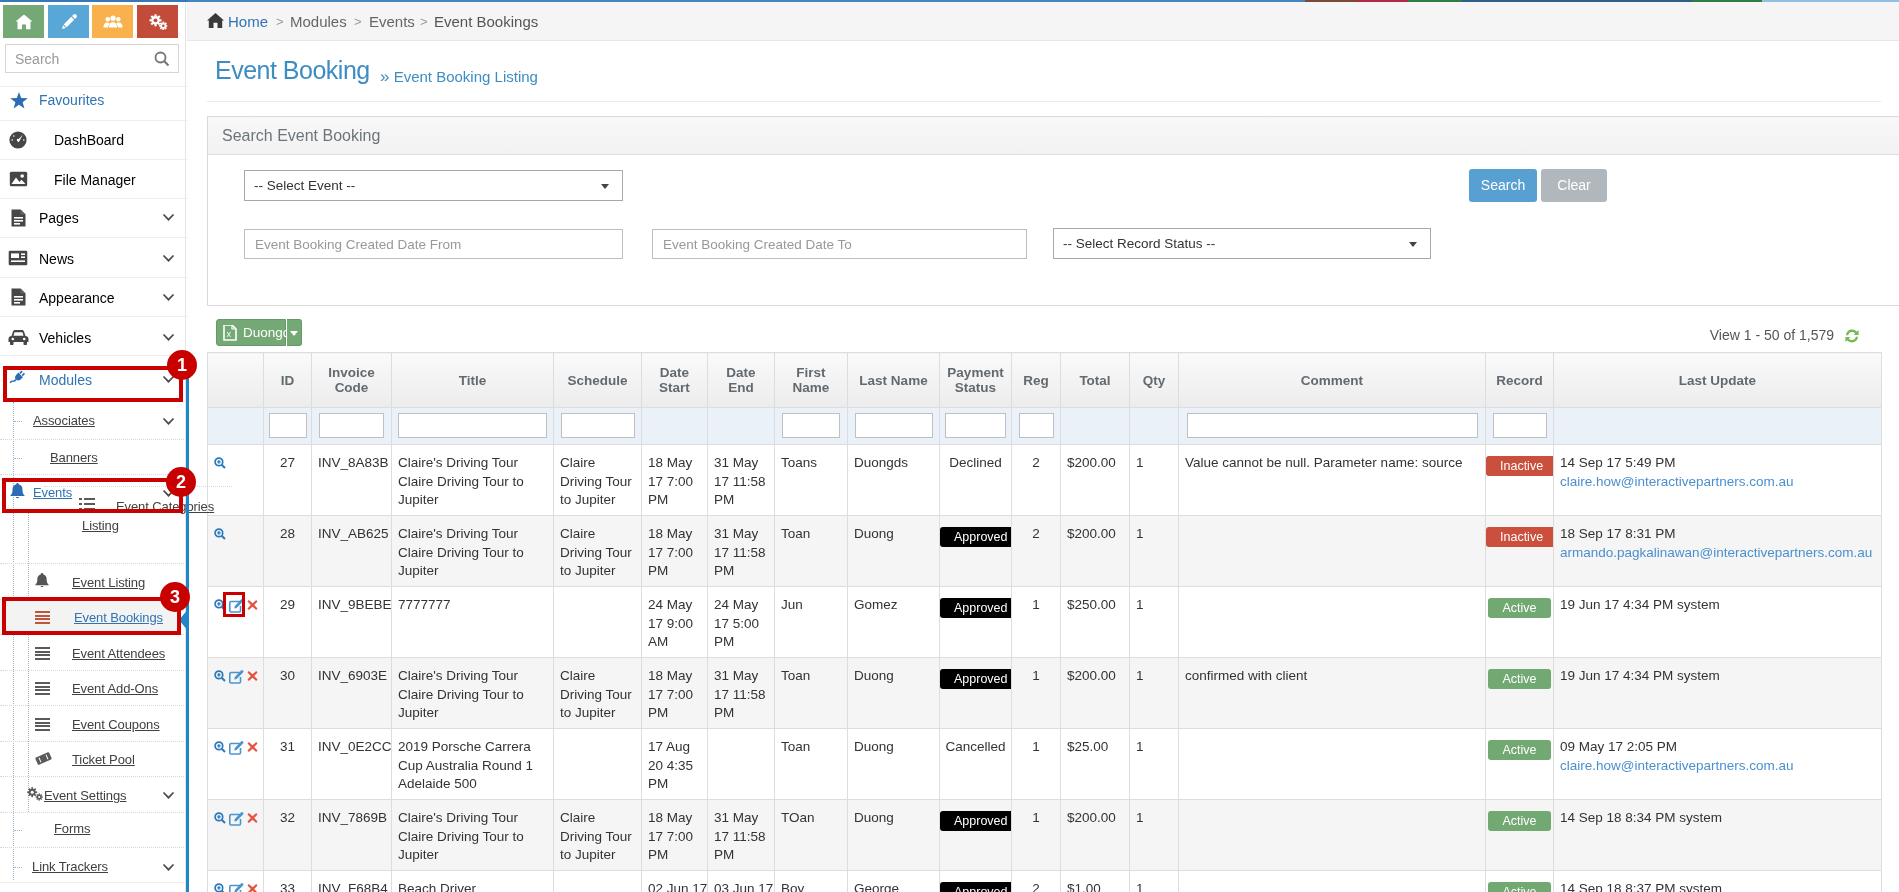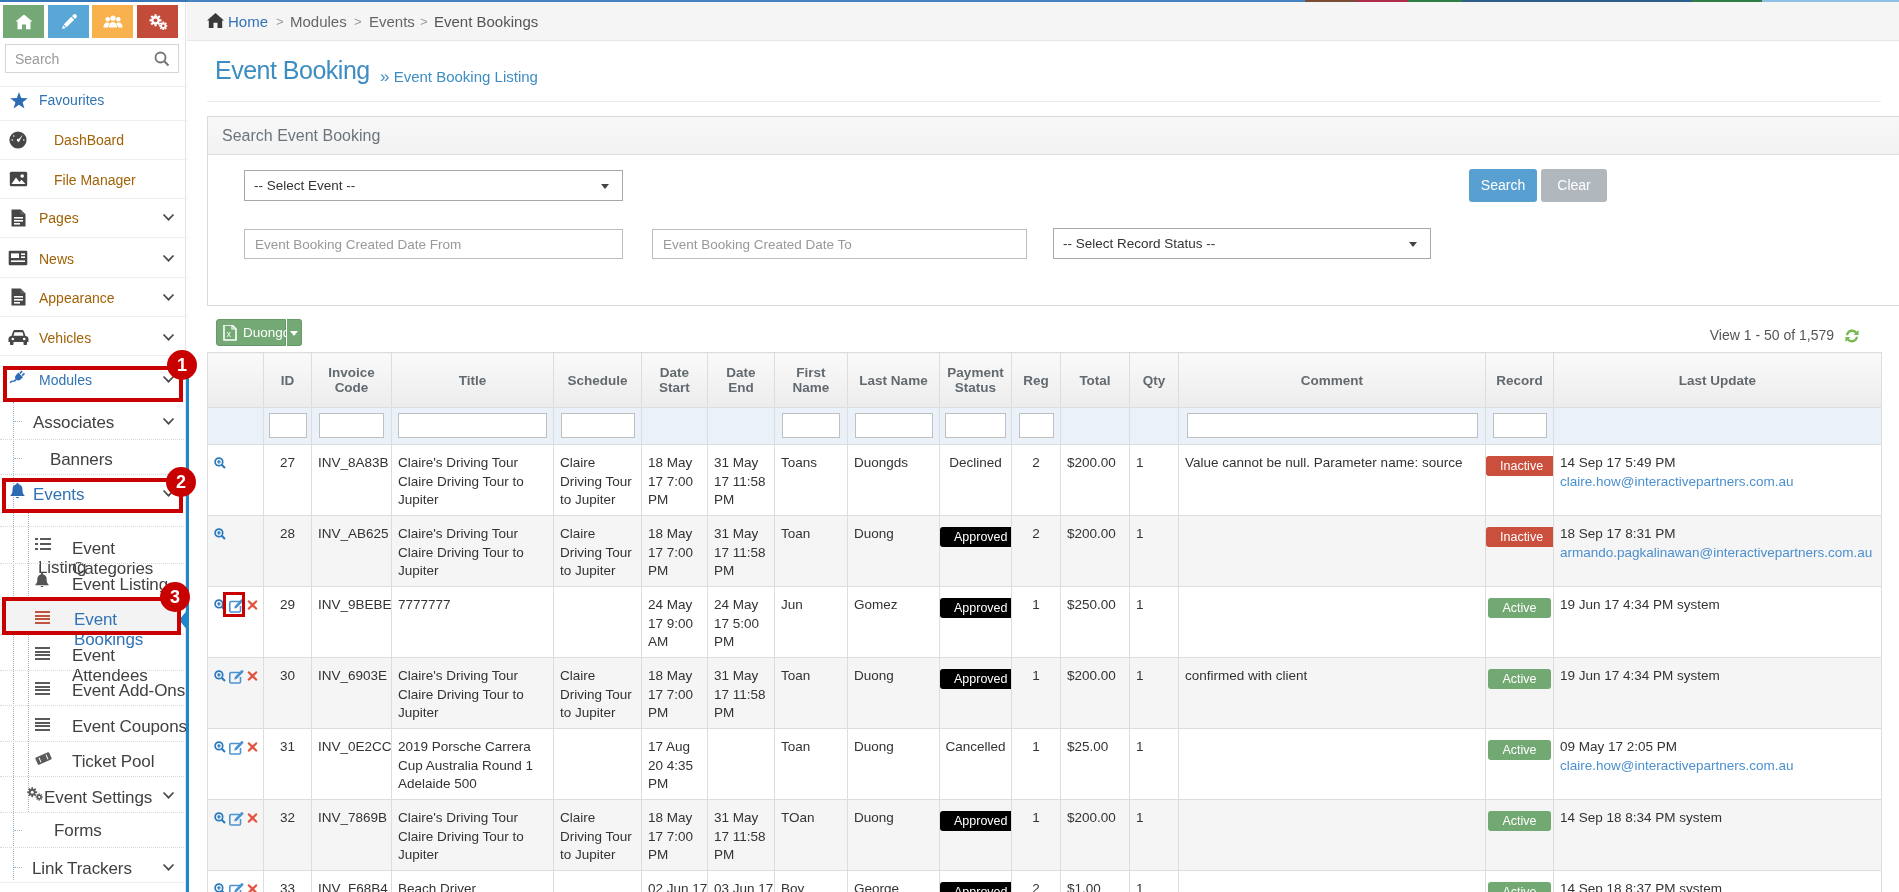--- a/index.html
+++ b/index.html
@@ -22,25 +22,25 @@
 #blueline { position:absolute; left:186px; top:354px; width:3px; height:536px;
   background:#1f87c9; z-index:15; }
 .topbtn { position:absolute; top:3px; width:41px; height:33px; }
 .topbtn svg { position:absolute; left:50%; top:50%; transform:translate(-50%,-50%); }
 #sbsearch { position:absolute; left:5px; top:42px; width:174px; height:29px;
   border:1px solid #d6d6d6; background:#fff; }
 #sbsearch span.ph { position:absolute; left:9px; top:6px; font-size:14px; color:#999; }
 #sbsearch svg { position:absolute; right:8px; top:6px; }
 .mi { position:absolute; left:0; width:188px; border-top:1px solid #efefef; }
 .mi.sub { border-top:1px dotted #d8d8d8; }
-.mi .txt { position:absolute; font-size:14px; color:#a16207; }
+.mi .txt { position:absolute; font-size:14px; color:#000000; }
 .mi .txt.blue { color:#3173b4; }
 .mi svg.ico { position:absolute; }
 .chev { position:absolute; left:162px; }
-.sub .txt { font-size:17px; letter-spacing:-0.1px; color:#414141; }
+.sub .txt { font-size:13px; letter-spacing:-0.1px; color:#414141;text-decoration:underline; }
 .dotv { position:absolute; border-left:1px dotted #9eb4c8; width:0; }
 .doth { position:absolute; border-top:1px dotted #9eb4c8; height:0; }
 .redbox { position:absolute; border:4px solid #c80000; background:transparent; z-index:39; }
 .redcirc { position:absolute; width:30px; height:30px; border-radius:50%; background:#c80000;
   color:#fff; font-size:18px; font-weight:bold; text-align:center; line-height:30px; z-index:40; }
 
 .bars { position:absolute; width:15px; height:13px; }
 .bars i { display:block; height:2px; margin-bottom:1.6px; background:#5a5a5a; }
 .bars.red i { background:#c0543c; }
 
@@ -271,21 +271,21 @@
   <div class="mi sub" style="top:472px; height:36px;">
     <svg class="ico" style="left:10px; top:8px;" width="15" height="16" viewBox="0 0 15 16">
         <path d="M7.5 0 C8.2 0 8.7 0.5 8.7 1.2 C11 1.8 12.5 3.6 12.5 6.5 C12.5 10.5 13.5 11.5 14.5 12.3 L14.5 13 L0.5 13 L0.5 12.3 C1.5 11.5 2.5 10.5 2.5 6.5 C2.5 3.6 4 1.8 6.3 1.2 C6.3 0.5 6.8 0 7.5 0 Z" fill="#2d6cb5"></path>
         <path d="M5.8 14 A1.8 1.8 0 0 0 9.2 14 Z" fill="#2d6cb5"></path>
       </svg>
     <span class="txt blue" style="left:33px; top:10px;">Events</span>
     <svg class="chev" style="top:14px;" width="13" height="9" viewBox="0 0 13 9">
         <path d="M1.5 1.5 L6.5 6.7 L11.5 1.5" stroke="#4a4a4a" stroke-width="1.7" fill="none"></path>
       </svg>
   </div>
-  <div class="mi sub" style="top:524px; height:53px;">
+  <div class="mi sub" style="top:484px; height:53px;margin-left:44px;">
     <svg class="ico" style="left:35px; top:11px;" width="16" height="13" viewBox="0 0 16 13">
         <g fill="#5a5a5a">
           <rect x="0" y="0" width="3" height="2"></rect>
           <rect x="0" y="5" width="3" height="2"></rect>
           <rect x="0" y="10" width="3" height="2"></rect>
           <rect x="5" y="0" width="11" height="2"></rect>
           <rect x="5" y="5" width="11" height="2"></rect>
           <rect x="5" y="10" width="11" height="2"></rect>
         </g>
       </svg>

